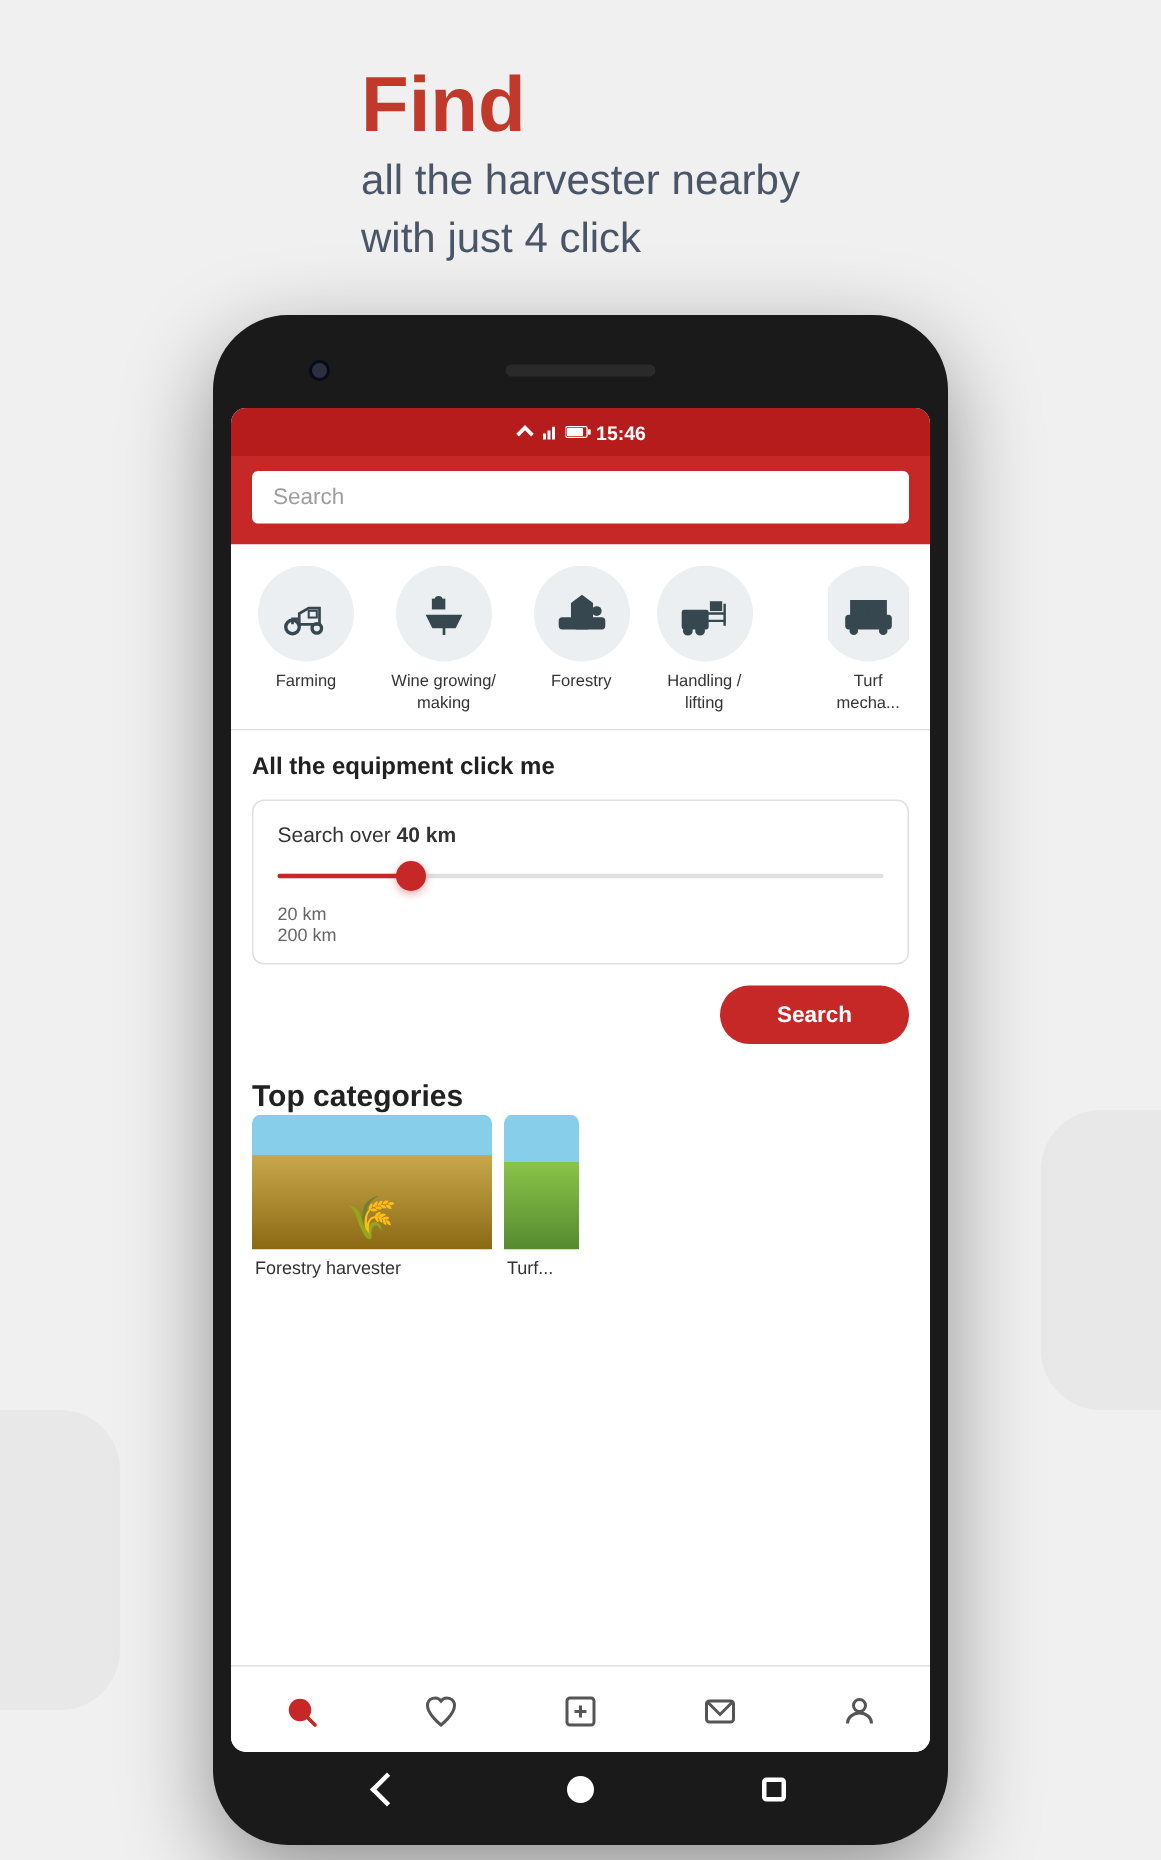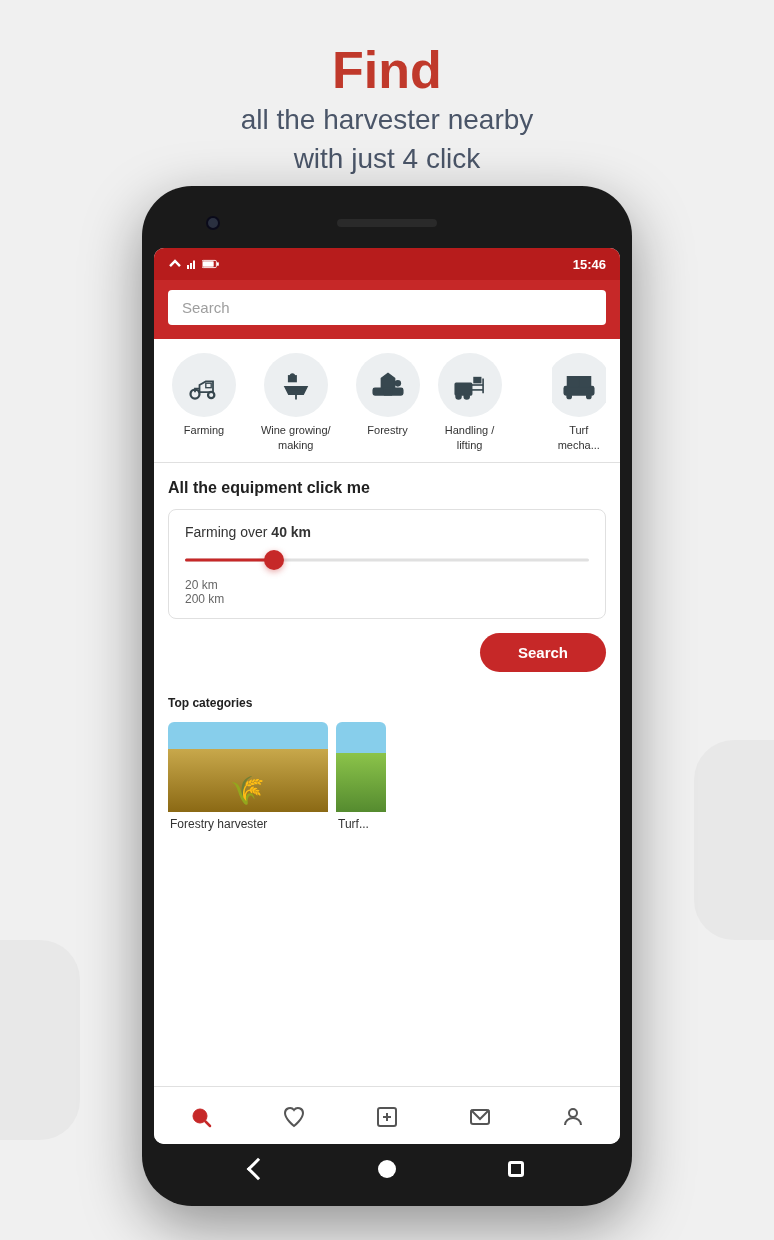--- a/index.html
+++ b/index.html
@@ -10,23 +10,22 @@
       font-family: 'Segoe UI', Arial, sans-serif;
       display: flex;
       flex-direction: column;
       align-items: center;
       overflow: hidden;
       position: relative;
     }
 
     
     .page-header {
-      text-align: center;
       margin-top: 40px;
-      margin-bottom: 8px;
+      margin-bottom: 32px;
     }
     .page-header h1 {
       font-size: 52px;
       font-weight: 900;
       color: #c0392b;
     }
     .page-header p {
       font-size: 28px;
       color: #4a5568;
       line-height: 1.4;
@@ -83,21 +82,21 @@
       display: flex;
       flex-direction: column;
     }
 
     
     .status-bar {
       background: #b71c1c;
       height: 32px;
       display: flex;
       align-items: center;
-      justify-content: space-between;
+      justify-content: center;
       padding: 0 14px;
       gap: 2px;
     }
     .status-bar .time {
       color: white;
       font-size: 13px;
       font-weight: 600;
     }
     .status-icons {
       display: flex;
@@ -243,24 +242,23 @@
       cursor: pointer;
     }
 
     
     .top-categories {
       background: white;
       padding: 14px 14px 0;
       flex: 1;
     }
     .top-cat-title {
-      font-size: 12px;
+      font-size: 20px;
       font-weight: 700;
       color: #212121;
-      margin-bottom: 12px;
     }
     .category-cards {
       display: flex;
       gap: 8px;
       overflow-x: hidden;
     }
     .cat-card {
       min-width: 160px;
       border-radius: 6px;
       overflow: hidden;
@@ -509,21 +507,21 @@
         </div>
 
       </div>
     </div>
 
     <div class="equipment-section">
       <div class="section-title">All the equipment click me</div>
 
       <div class="range-card">
         <div class="range-label">
-          <span>Farming over</span>
+          <span>Search over</span>
           <strong> <span>40</span> <span>km</span></strong>
         </div>
         <div class="slider-container">
           <div class="slider-track"></div>
           <div class="slider-fill"></div>
           <div class="slider-thumb"></div>
         </div>
         <div class="range-limits">
           <span>20 km</span>
           <span>200 km</span>

